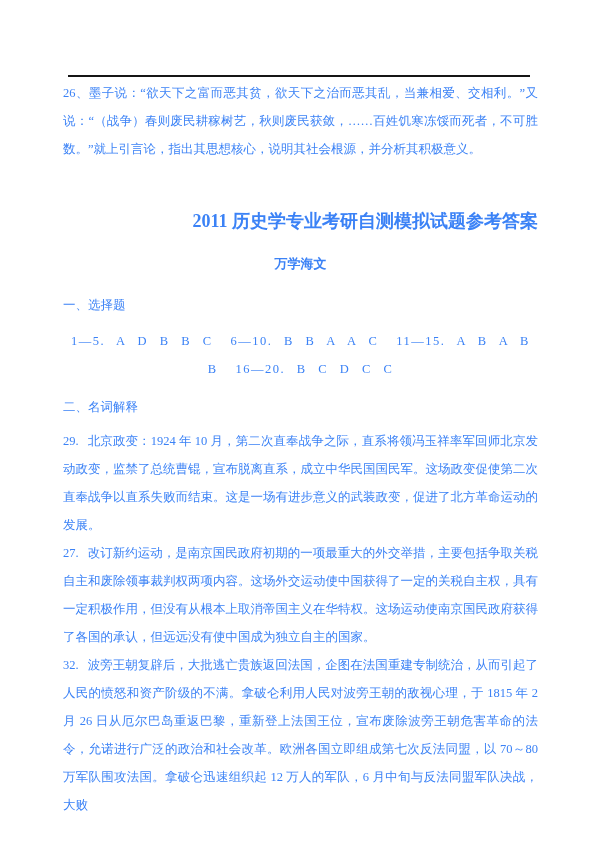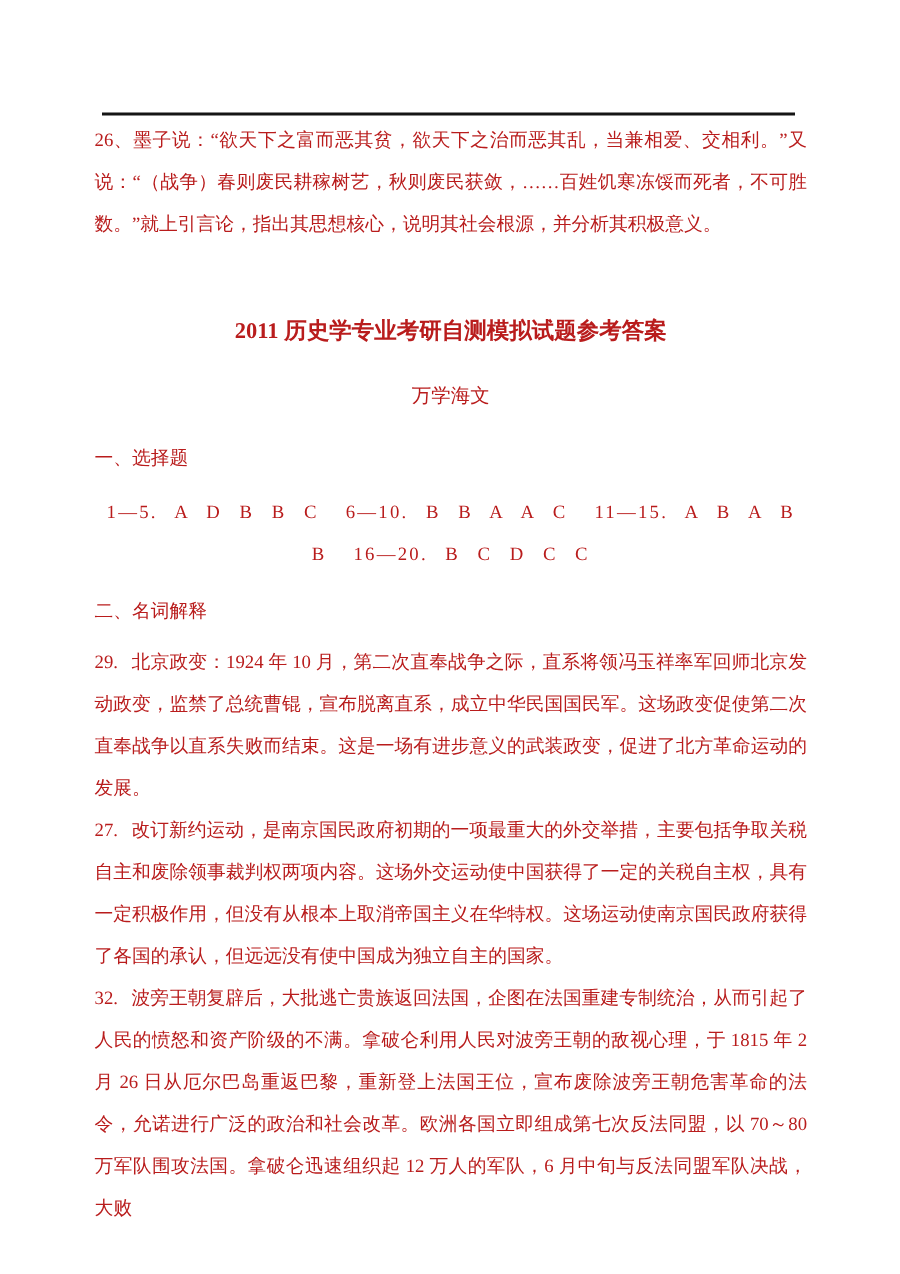--- a/index.html
+++ b/index.html
@@ -1,21 +1,21 @@
 <!DOCTYPE html>
 <html lang="zh"><head>
 <meta charset="utf-8">
 <style>
   html, body { margin: 0; padding: 0; background: #ffffff; }
   .page {
     position: relative;
     width: 600px;
     height: 849px;
     background: #ffffff;
-    color: #b91c1c;
+    color: #3b82f6;
     font-family: "Liberation Serif", "DejaVu Serif", serif;
     overflow: hidden;
   }
   .header-rule {
     position: absolute;
     top: 75px;
     left: 68px;
     width: 462px;
     border-top: 2px solid #151515;
   }
@@ -25,28 +25,28 @@
     left: 63px;
     width: 475px;
     font-size: 12.5px;
     line-height: 28px;
     text-align: justify;
   }
   .content p { margin: 0; }
   .q-first { margin-bottom: 4px; }
   .doc-title {
     margin-top: 44px !important;
-    text-align: center;
+    text-align: right;
     font-weight: bold;
-    font-size: 15px;
+    font-size: 18px;
   }
   .doc-byline {
     margin-top: 15px !important;
     text-align: center;
-    font-weight: normal;
+    font-weight: bold;
     font-size: 13px;
   }
   .sec-choice { margin-top: 13px !important; }
   .answers-line {
     margin-top: 8px !important;
     text-align: center;
     word-spacing: 7px;
     letter-spacing: 1.5px;
   }
   .answers-line .group { margin-right: 18px; }

